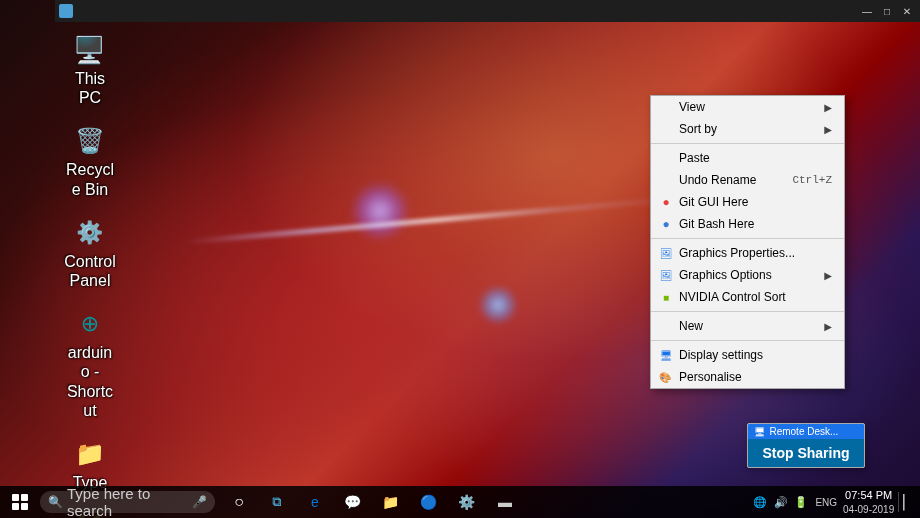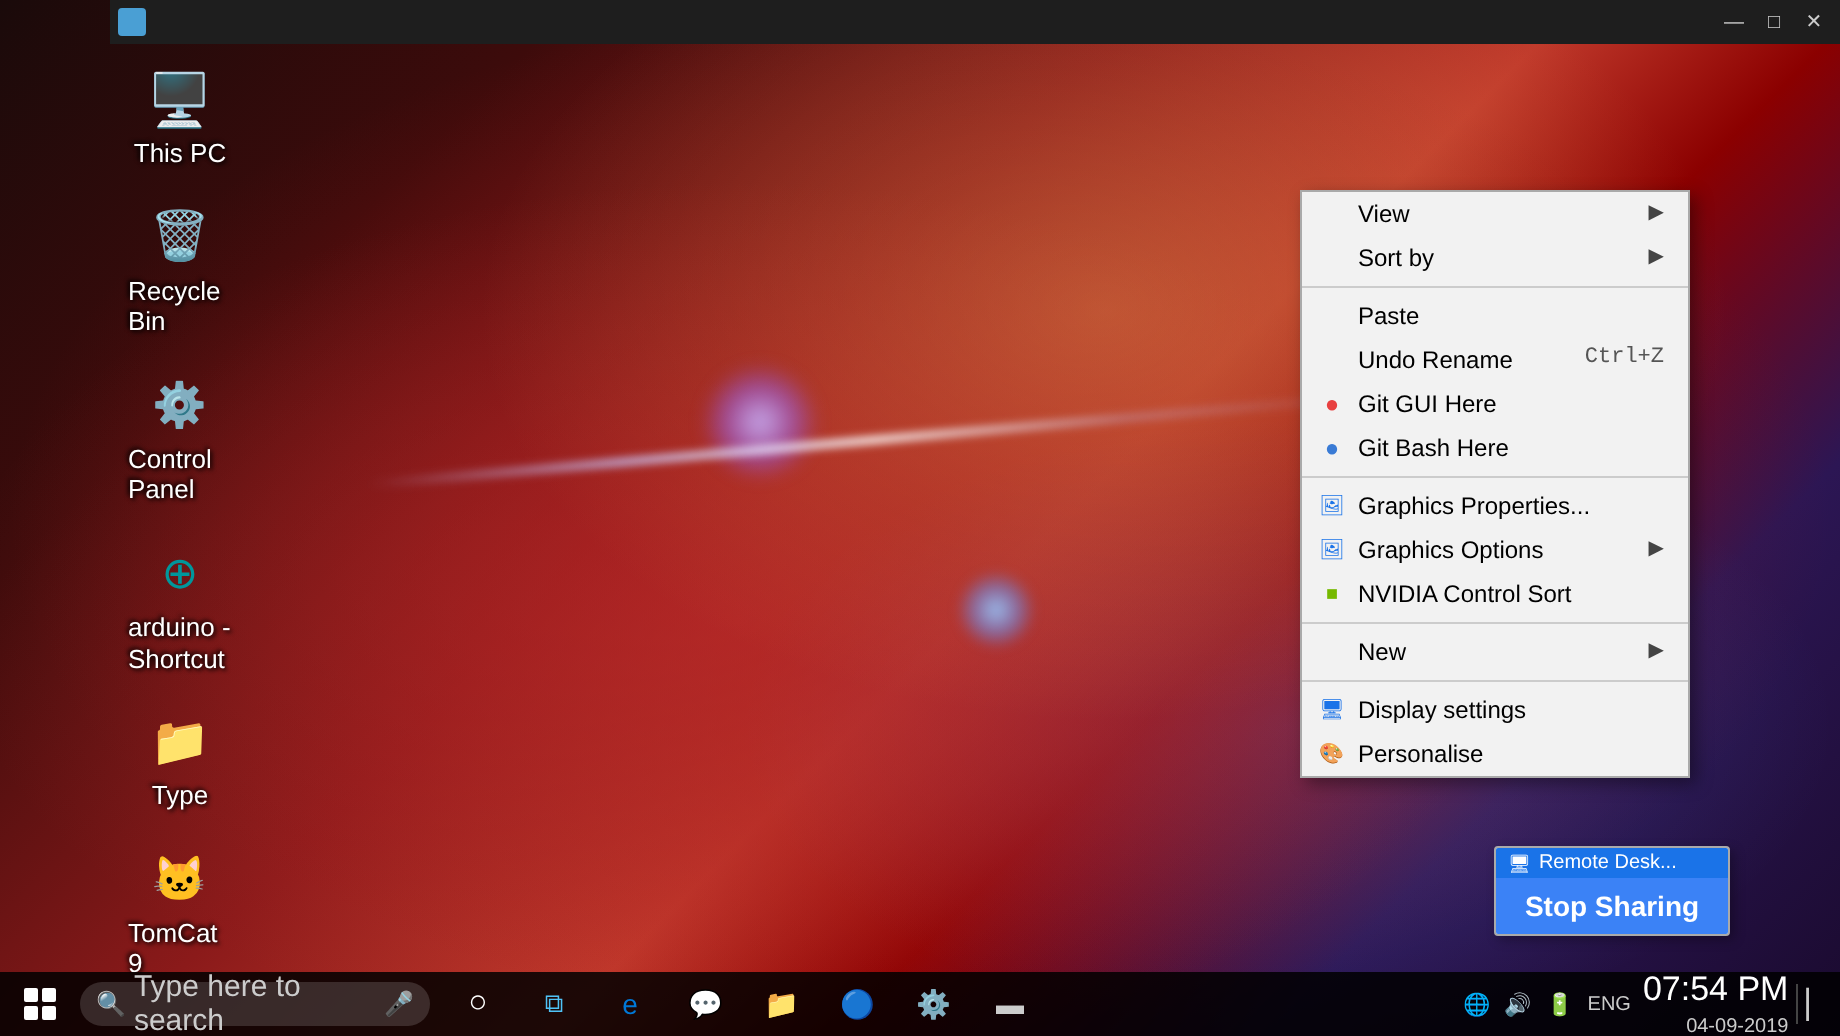--- a/index.html
+++ b/index.html
@@ -104,22 +104,23 @@
     .icon-img {
       width: 32px;
       height: 32px;
       margin-bottom: 3px;
       display: flex;
       align-items: center;
       justify-content: center;
     }
 
     .icon-label {
-      font-size: 13px;
+      font-size: 16px;
       color: #fff;
+      text-align: center;
       text-shadow: 1px 1px 2px #000, -1px -1px 2px #000;
       line-height: 1.2;
       word-break: break-word;
     }
 
     
     .pc-icon { color: #4fc3f7; font-size: 26px; }
     
     .recycle-icon { color: #7ec8e3; font-size: 24px; }
     
@@ -140,20 +141,21 @@
       background: #f2f2f2;
       border: 1px solid #aaa;
       box-shadow: 3px 3px 8px rgba(0,0,0,0.4);
       z-index: 20;
       font-size: 12px;
       color: #000;
     }
 
     .ctx-item {
       display: flex;
+      align-items: center;
       padding: 4px 12px 4px 8px;
       cursor: pointer;
       white-space: nowrap;
       position: relative;
       justify-content: space-between;
     }
 
     .ctx-item-left {
       display: flex;
       align-items: center;
@@ -206,21 +208,21 @@
       background: #1a73e8;
       color: #fff;
       font-size: 10px;
       padding: 2px 6px;
       display: flex;
       align-items: center;
       gap: 4px;
     }
 
     #stop-sharing-btn {
-      background: #3b82f6;
+      background: #0369a1;
       color: #fff;
       font-size: 14px;
       font-weight: bold;
       padding: 6px 10px;
       text-align: center;
       cursor: pointer;
       display: block;
       width: 100%;
     }
 
@@ -320,21 +322,21 @@
       cursor: pointer;
       padding: 2px;
     }
 
     .tray-clock {
       text-align: right;
       line-height: 1.3;
     }
 
     .tray-time {
-      font-size: 17px;
+      font-size: 11px;
       color: #fff;
       text-align: center;
     }
 
     .tray-date {
       font-size: 10px;
       color: #ccc;
     }
 
     

